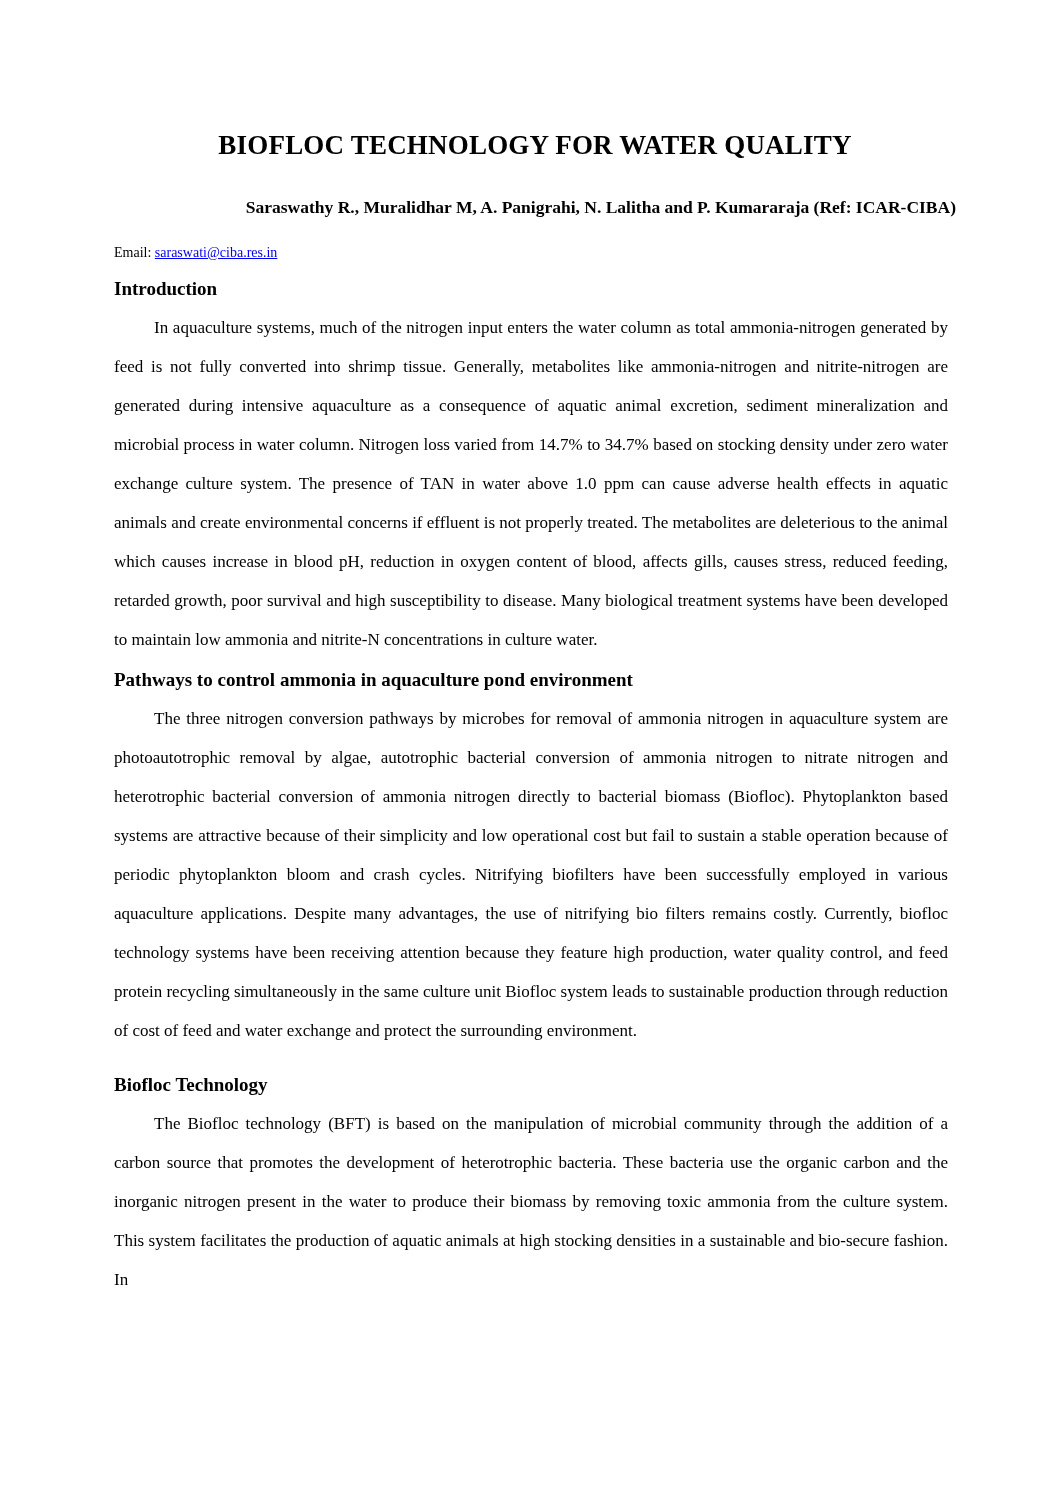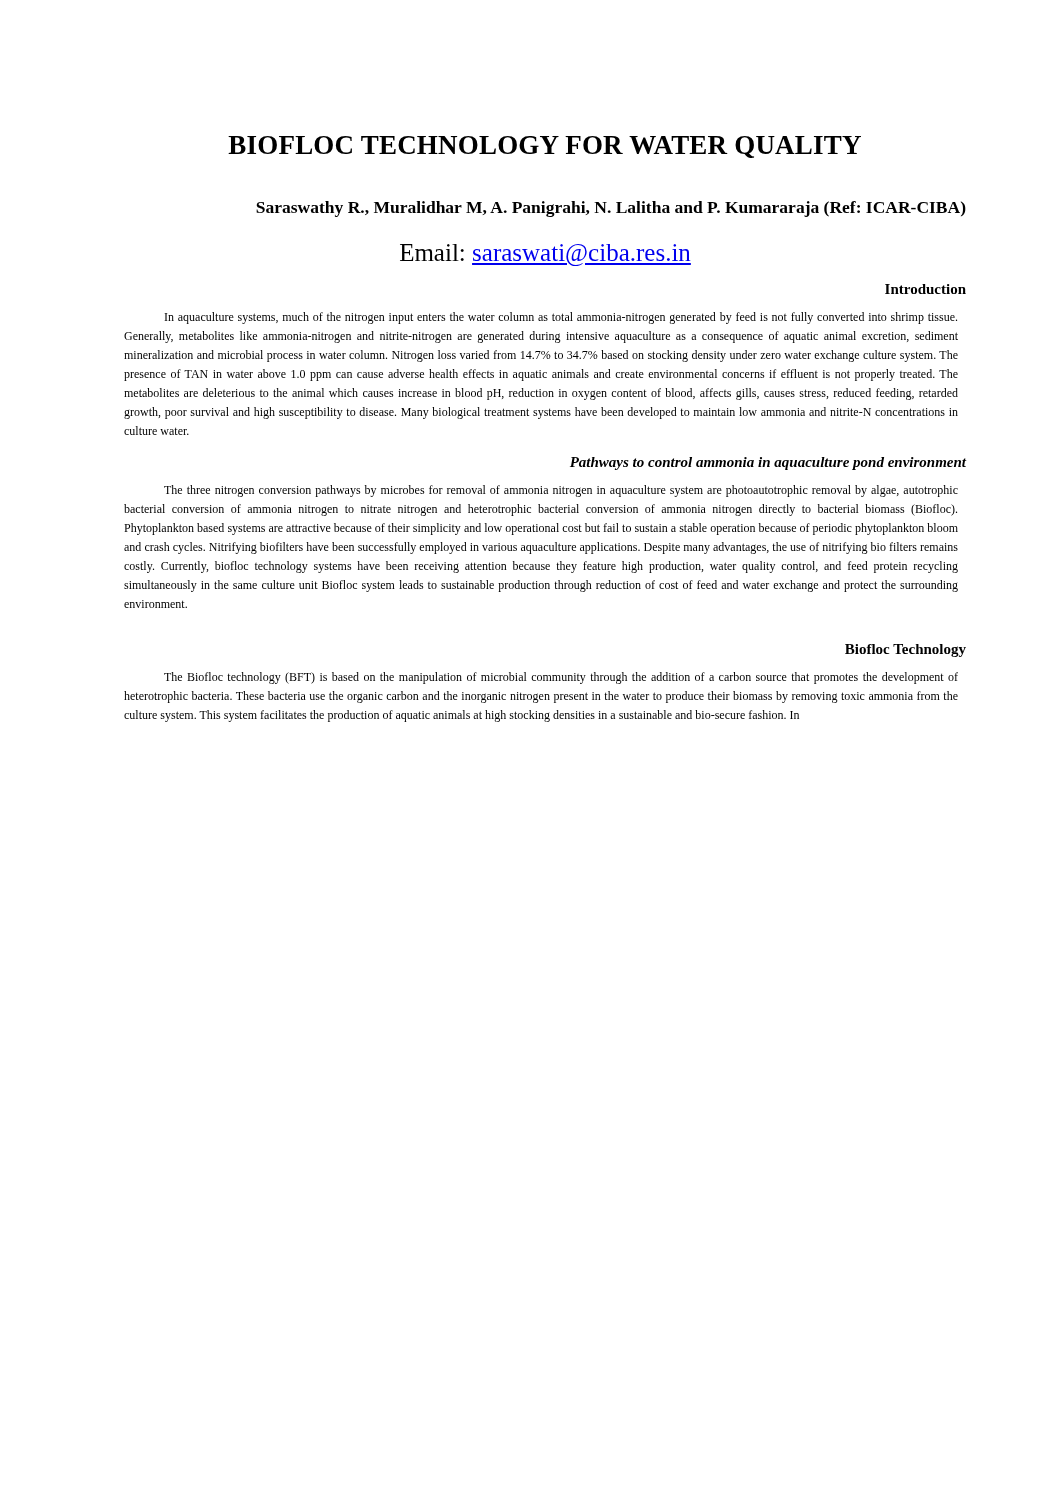--- a/index.html
+++ b/index.html
@@ -10,64 +10,63 @@
     body {
       width: 1060px;
       height: 1498px;
       position: relative;
       overflow: hidden;
       font-family: "Liberation Serif", "DejaVu Serif", serif;
       color: #000000;
     }
     .page {
       position: absolute;
-      left: 124px;
+      left: 114px;
       top: 128px;
       width: 842px;
     }
     .title {
       font-weight: bold;
       font-size: 27px;
       line-height: 34px;
       text-align: center;
       margin: 0;
       letter-spacing: 0.2px;
     }
     .authors {
       font-weight: bold;
       font-size: 17.5px;
       line-height: 22px;
       text-align: right;
       margin: 34px 0 0 0;
     }
     .email {
-      font-size: 25px;
+      font-size: 14px;
       line-height: 22px;
-      text-align: center;
+      text-align: left;
       margin: 24px 0 0 0;
     }
     .email a {
       color: #0000ee;
       text-decoration: underline;
     }
     .heading {
       font-weight: bold;
-      font-size: 15px;
+      font-size: 19px;
       line-height: 22px;
       margin: 14px 0 0 0;
-      text-align: right;
     }
     .para {
-      font-size: 12px;
-      line-height: 19px;
+      font-size: 17px;
+      line-height: 39px;
       text-align: justify;
       text-indent: 40px;
       margin: 8px 8px 0 0;
     }
-    .heading.h2 { margin-top: 10px; font-style: italic; }
+    .heading.h2 { margin-top: 10px; }
     .heading.h3 { margin-top: 24px; }
   </style>
 </head>
 <body>
 
 <div class="page">
   <h1 class="title">
     <span>BIOFLOC TECHNOLOGY FOR WATER QUALITY</span><br>
   </h1>
 

